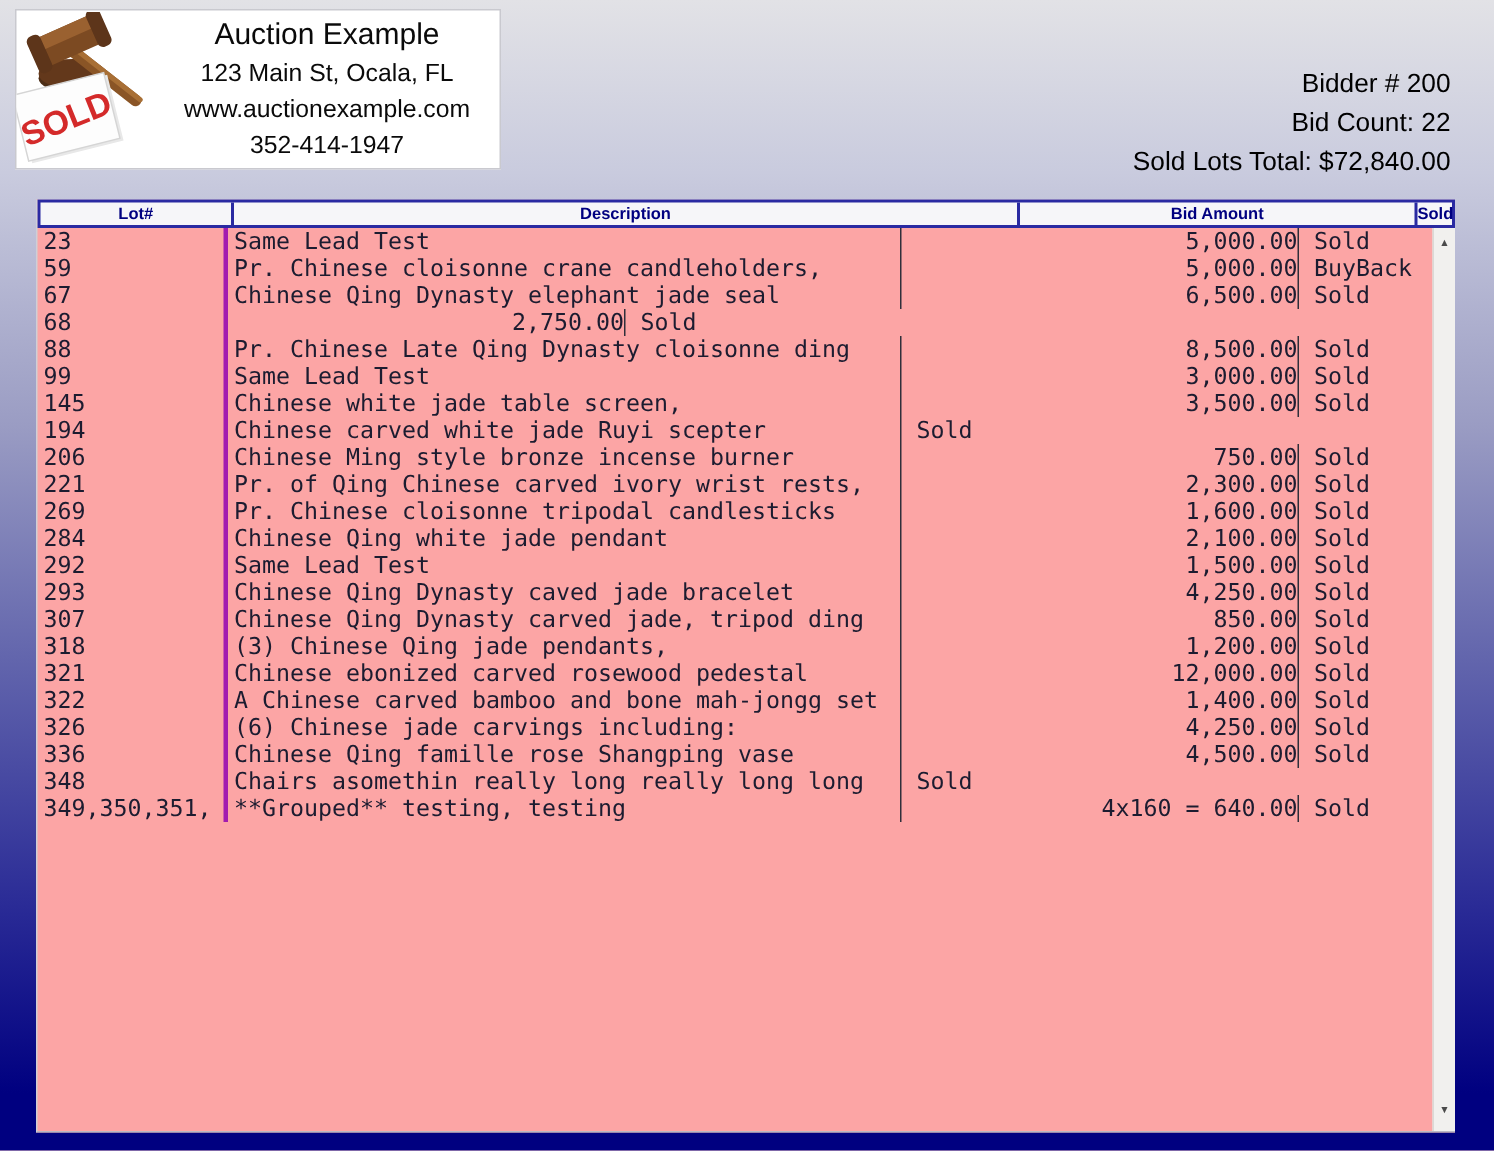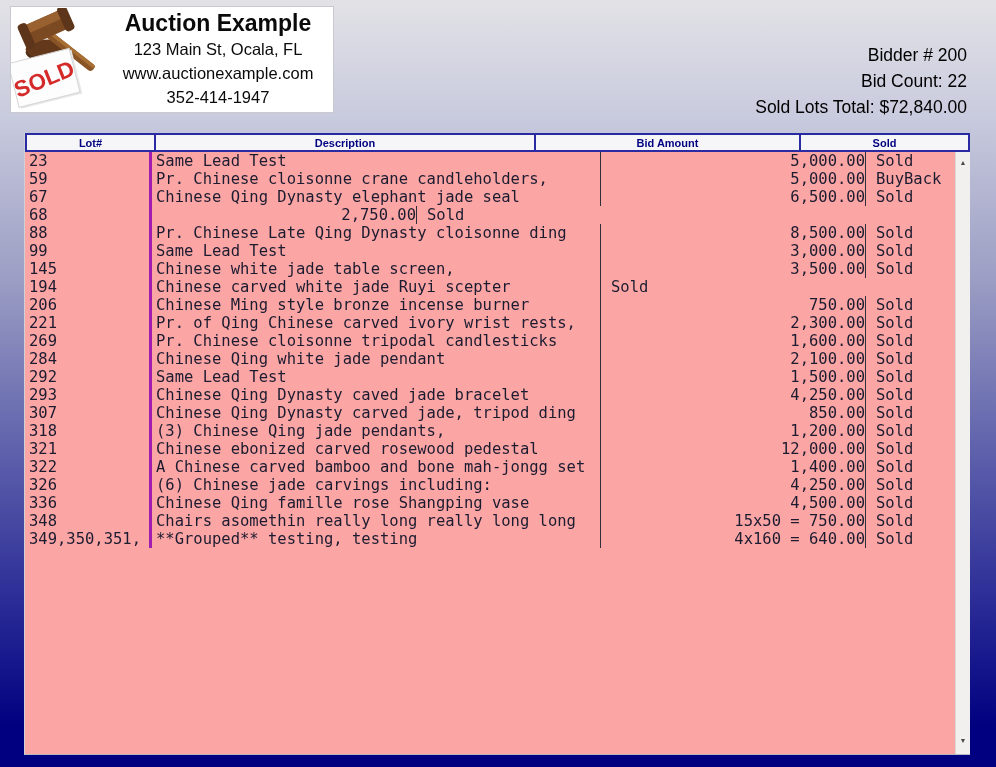--- a/index.html
+++ b/index.html
@@ -13,21 +13,21 @@
   }
 
   
   .logo-panel {
     position:absolute; left:10px; top:6px; width:324px; height:107px;
     background:#ffffff; border:1px solid #c9c9cf;
     display:flex; align-items:center;
   }
   .logo-art { width:98px; height:103px; flex:none; }
   .logo-text { flex:1; text-align:center; color:#0a0a0a; padding-right:6px; }
-  .logo-title { font-size:23px; font-weight:bold; line-height:27px; }
+  .logo-title { font-size:20px; font-weight:normal; line-height:27px; }
   .logo-line  { font-size:16.5px; line-height:24px; }
 
   
   .summary {
     position:absolute; right:29px; top:42px; text-align:right;
     font-size:17.5px; color:#000; line-height:26px;
   }
 
   
   .grid-panel {
@@ -35,21 +35,21 @@
     background:#fca5a5; border-left:1px solid #cfcfd6; border-bottom:1px solid #b8b8c4;
   }
   .thead {
     display:flex; height:19px;
     background:#f6f6f9; border:2px solid #2a2aa2;
     font-size:11px; font-weight:bold; color:#000080;
   }
   .th { display:flex; align-items:center; justify-content:center; height:100%; flex:none; }
   .th + .th { border-left:2px solid #2a2aa2; }
   .th-lot  { width:127px; }
-  .th-desc { width:380px; }
+  .th-desc { width:524px; }
   .th-bid  { width:265px; }
   .th-sold { flex:1 1 auto; }
 
   .tbody { position:absolute; top:19px; left:0; right:15px; bottom:0; overflow:hidden; }
   .trow {
     display:flex; height:18px; line-height:18px;
     font-family:"DejaVu Sans Mono","Liberation Mono",monospace;
     font-size:15.5px; color:#1c1c30; white-space:nowrap;
   }
   .cell { overflow:hidden; flex:none; }
@@ -233,21 +233,20 @@
       </div>
       <div class="trow">
         <div class="cell c-lot">336</div>
         <div class="cell c-desc">Chinese Qing famille rose Shangping vase</div>
         <div class="cell c-bid">4,500.00</div>
         <div class="cell c-sold">Sold</div>
       </div>
       <div class="trow">
         <div class="cell c-lot">348</div>
         <div class="cell c-desc">Chairs asomethin really long really long long</div>
-        <div class="cell c-bid">15x50 = 750.00</div>
         <div class="cell c-sold">Sold</div>
       </div>
       <div class="trow">
         <div class="cell c-lot">349,350,351,</div>
         <div class="cell c-desc">**Grouped** testing, testing</div>
         <div class="cell c-bid">4x160 = 640.00</div>
         <div class="cell c-sold">Sold</div>
       </div>
     </div>
 

